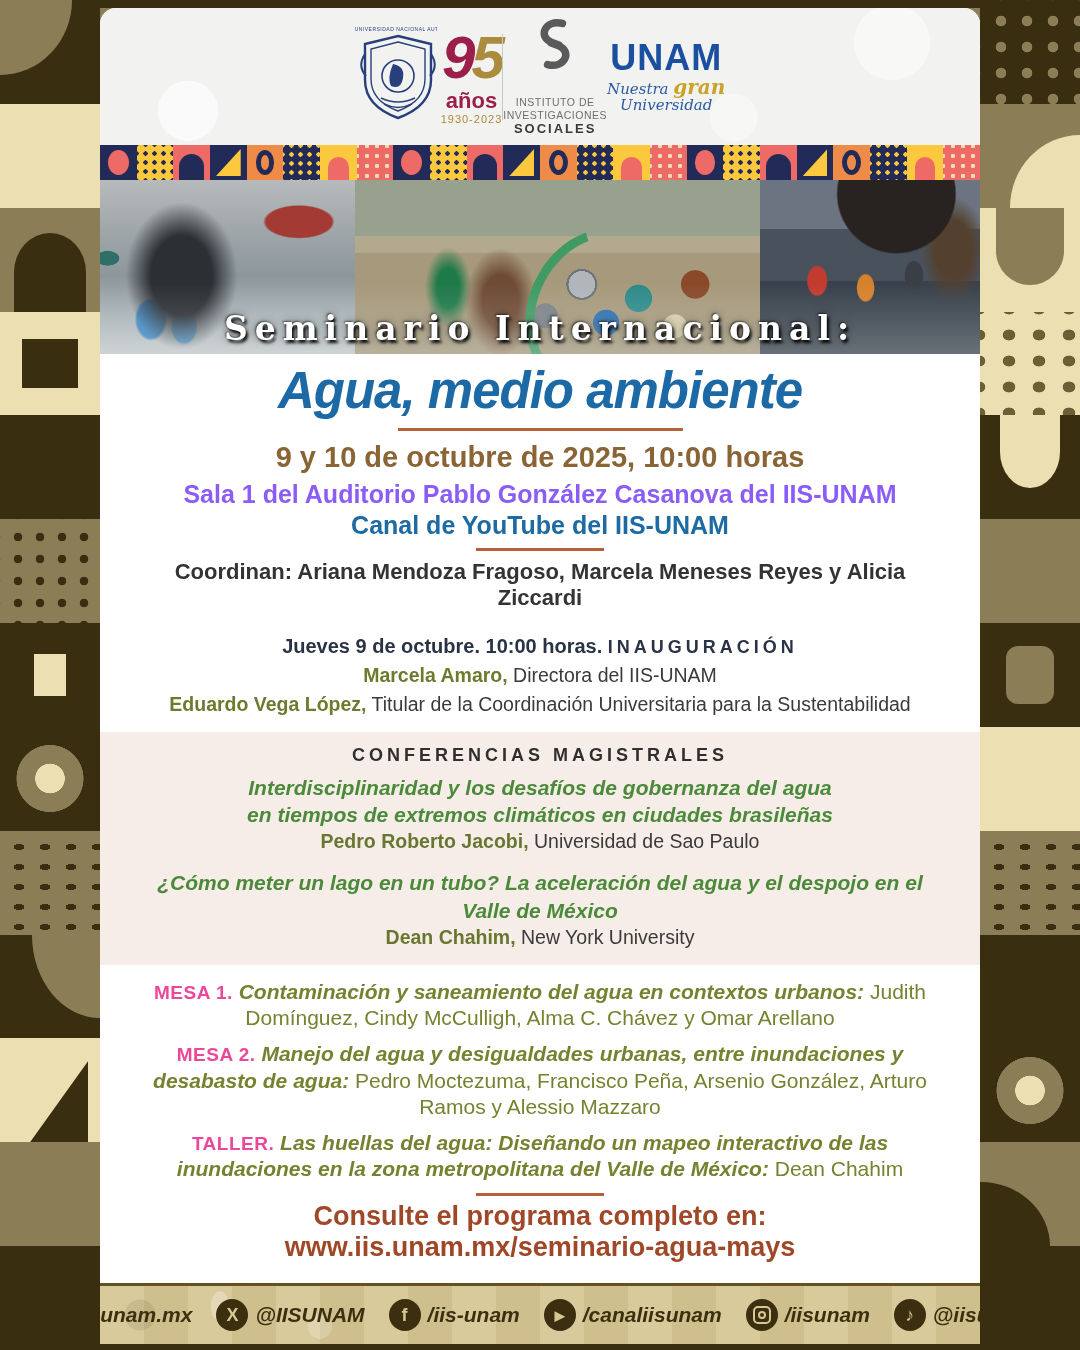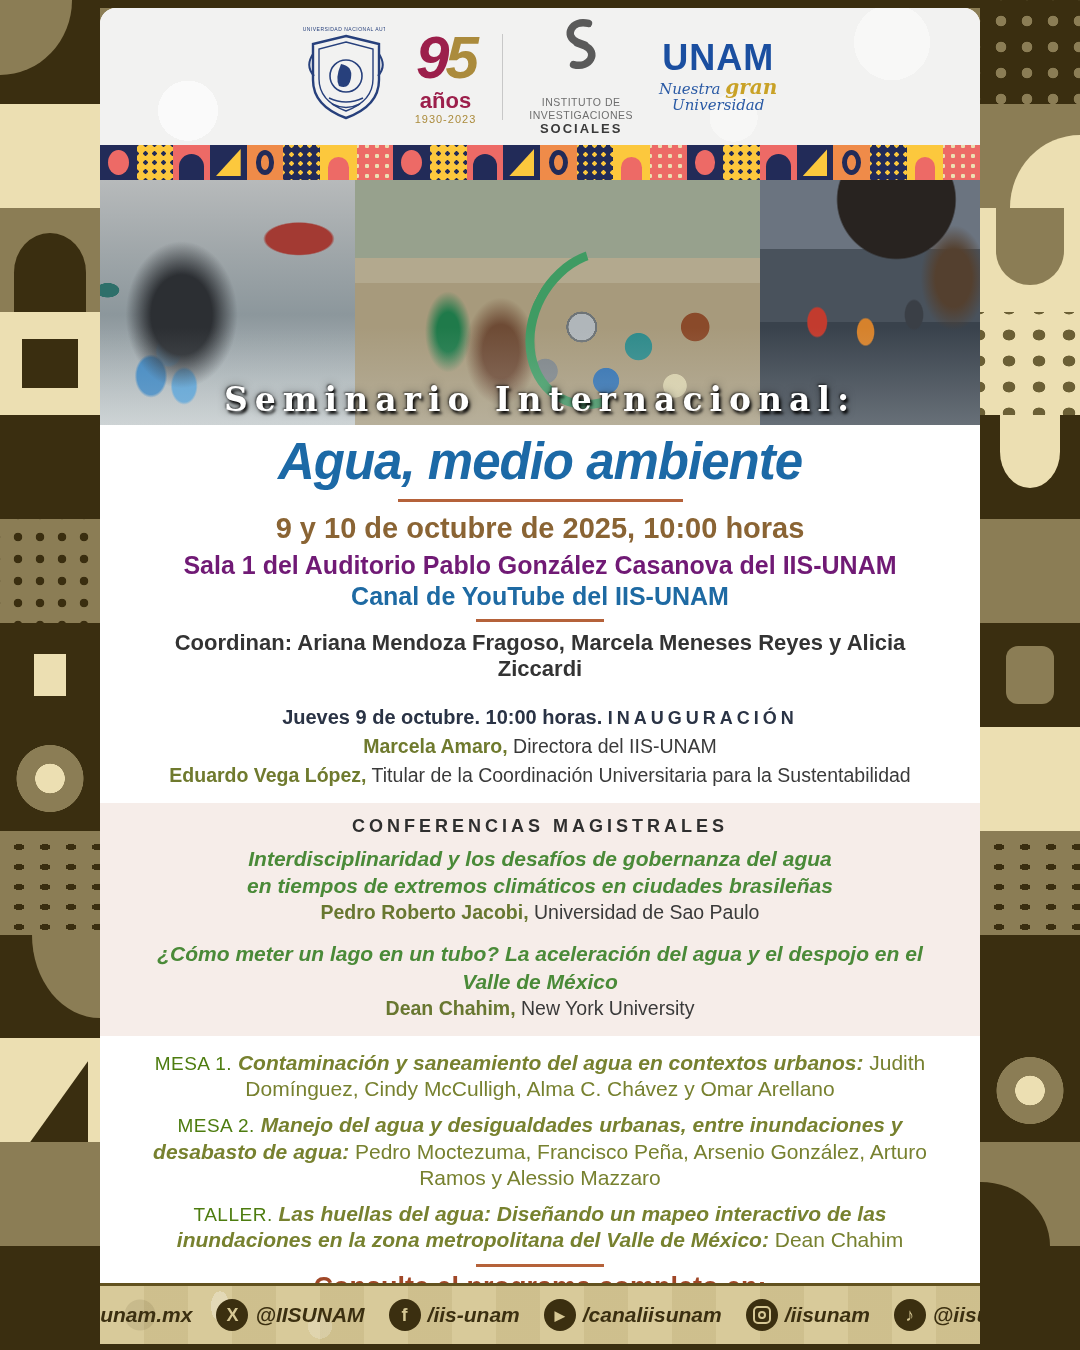--- a/index.html
+++ b/index.html
@@ -33,21 +33,21 @@
   .p-cream-dots3{background:#ecdfb2;background-image:radial-gradient(#6b5f35 6px,transparent 6.6px);background-size:30px 26px;background-position:14px 10px;}
   .p-cream-dots3::after{display:none;}
   .border-top-strip{position:absolute;top:0;left:100px;right:100px;height:8px;background:#3a2e10;z-index:2;}
   .border-bottom-strip{position:absolute;bottom:0;left:0;right:0;height:6px;background:#3a2e10;z-index:6;}
 
   
   .poster{position:absolute;left:100px;right:100px;top:8px;bottom:6px;background:#ffffff;
           border-radius:16px 16px 0 0;overflow:hidden;z-index:3;}
 
   
-  .logos{height:137px;background:#f2f2f1;display:flex;align-items:center;justify-content:center;gap:26px;
+  .logos{height:137px;background:#f2f2f1;display:flex;align-items:center;justify-content:center;
          background-image:radial-gradient(circle 30px at 10% 75%,#fafafa 0 100%,transparent 100%),
                           radial-gradient(circle 38px at 90% 25%,#f8f8f7 0 100%,transparent 100%),
                           radial-gradient(circle 24px at 72% 80%,#f7f7f6 0 100%,transparent 100%);}
   .crest{width:86px;text-align:center;}
   .crest .motto{font-size:5px;color:#27407c;white-space:nowrap;overflow:hidden;width:82px;letter-spacing:.5px;}
   .anniv{text-align:center;line-height:1;}
   .anniv-num{font-size:60px;font-weight:bold;font-style:italic;letter-spacing:-4px;}
   .anniv-num .n9{color:#9c1f4b;} .anniv-num .n5{color:#ab8b3c;}
   .anniv-anos{color:#9c1f4b;font-weight:bold;font-size:22px;margin-top:2px;}
   .anniv-years{color:#ab8b3c;font-size:11px;letter-spacing:1px;margin-top:2px;}
@@ -71,21 +71,21 @@
   .t3{background:#ed6a66;} .t3::after{left:6px;right:6px;top:9px;bottom:0;background:#222b58;border-radius:30px 30px 0 0;}
   .t4{background:#222b58;} .t4::after{inset:4px 6px;background:#fcc83d;clip-path:polygon(0 100%,100% 100%,100% 0);}
   .t5{background:#ef8b49;} .t5::after{inset:5px 9px;border-radius:50%;border:5px solid #222b58;}
   .t6{background:#222b58;background-image:radial-gradient(#fcc83d 2px,transparent 2.4px);background-size:9px 9px;background-position:4px 5px;}
   .t6::after{display:none;}
   .t7{background:#fcc83d;} .t7::after{left:8px;right:8px;top:12px;bottom:0;background:#ed6a66;border-radius:40px 40px 0 0;}
   .t8{background:#ed6a66;background-image:radial-gradient(#ecdfb2 2px,transparent 2.4px);background-size:10px 10px;background-position:5px 6px;}
   .t8::after{display:none;}
 
   
-  .banner{position:relative;height:245px;display:flex;overflow:hidden;}
+  .banner{position:relative;height:174px;display:flex;overflow:hidden;}
   .ph{height:100%;}
   .ph-left{width:29%;background:
     radial-gradient(ellipse 55px 26px at 78% 24%, #a33a33 0 60%, transparent 65%),
     radial-gradient(ellipse 16px 10px at 3% 45%, #2e6f6a 0 70%, transparent 75%),
     radial-gradient(ellipse 80px 105px at 32% 55%, #2c2f33 0 38%, transparent 70%),
     radial-gradient(ellipse 24px 32px at 20% 80%, #3e86c0 0 58%, transparent 68%),
     radial-gradient(ellipse 20px 28px at 33% 84%, #57a0d4 0 58%, transparent 68%),
     radial-gradient(ellipse 22px 26px at 27% 70%, #7fb6de 0 52%, transparent 62%),
     linear-gradient(180deg,#b7babb 0%,#9fa6a9 30%,#8c979c 55%,#aab3b6 78%,#c6cccd 100%);}
   .ph-mid{width:46%;position:relative;background:
@@ -115,36 +115,36 @@
     text-shadow:2px 3px 3px rgba(0,0,0,.9),-1px -1px 2px rgba(0,0,0,.55),0 0 8px rgba(0,0,0,.5);}
 
   
   main{position:relative;text-align:center;padding:0 40px 70px;}
   main p{margin:0;}
   .title{margin:8px 0 0;font-size:51px;line-height:1.13;font-weight:bold;font-style:italic;color:#1c69a6;letter-spacing:-1px;}
   .rule{height:3px;background:#b5623a;margin:8px auto;}
   .rule-wide{width:285px;}
   .rule-short{width:128px;}
   .date{font-size:29px;font-weight:bold;color:#8a6434;margin-top:10px !important;}
-  .venue{font-size:25px;font-weight:bold;color:#701a75;margin-top:6px !important;}
+  .venue{font-size:25px;font-weight:bold;color:#8b5cf6;margin-top:6px !important;}
   .yt{font-size:25px;font-weight:bold;color:#1e6aa3;margin-top:2px !important;}
   .coord{font-size:22px;font-weight:bold;color:#333333;margin-top:8px !important;}
   .inaug{font-size:20px;font-weight:bold;color:#2a3345;margin-top:24px !important;}
   .inaug .caps{letter-spacing:4px;font-size:18px;}
   .speaker{font-size:19.5px;color:#3a3a3a;margin-top:6px !important;}
   .oname{color:#6f7a2e;font-weight:bold;}
   .keynotes{background:#f6ede9;margin:16px -40px 0;padding:13px 46px 16px;}
   .keynotes h2{margin:0;font-size:18px;font-weight:bold;color:#2f2f2f;letter-spacing:4px;}
   .ktitle{color:#4a8a38;font-style:italic;font-weight:bold;font-size:21px;line-height:1.3;margin-top:8px !important;}
   .ktitle.second{margin-top:16px !important;font-style:italic;}
   .kspeaker{font-size:19.5px;color:#3a3a3a;margin-top:2px !important;}
   .kname{color:#687730;font-weight:bold;}
   .sessions{margin-top:14px;}
   .session{font-size:21px;line-height:1.25;margin:10px auto 0 !important;max-width:800px;}
-  .slabel{color:#4d7c0f;font-weight:normal;font-size:19px;letter-spacing:.5px;}
+  .slabel{color:#ec4899;font-weight:bold;font-size:19px;letter-spacing:.5px;}
   .stitle{font-style:italic;font-weight:bold;color:#77812f;}
   .snames{color:#77812f;}
   .cta-block{margin-top:10px;}
   .cta-block .rule{margin:5px auto;}
   .cta{font-size:27px;font-weight:bold;color:#a04727;}
 
   
   .footer{position:absolute;left:0;right:0;bottom:0;height:58px;z-index:5;
     display:flex;align-items:center;justify-content:center;gap:24px;
     background-color:#d6c794;border-top:3px solid #62521f;

